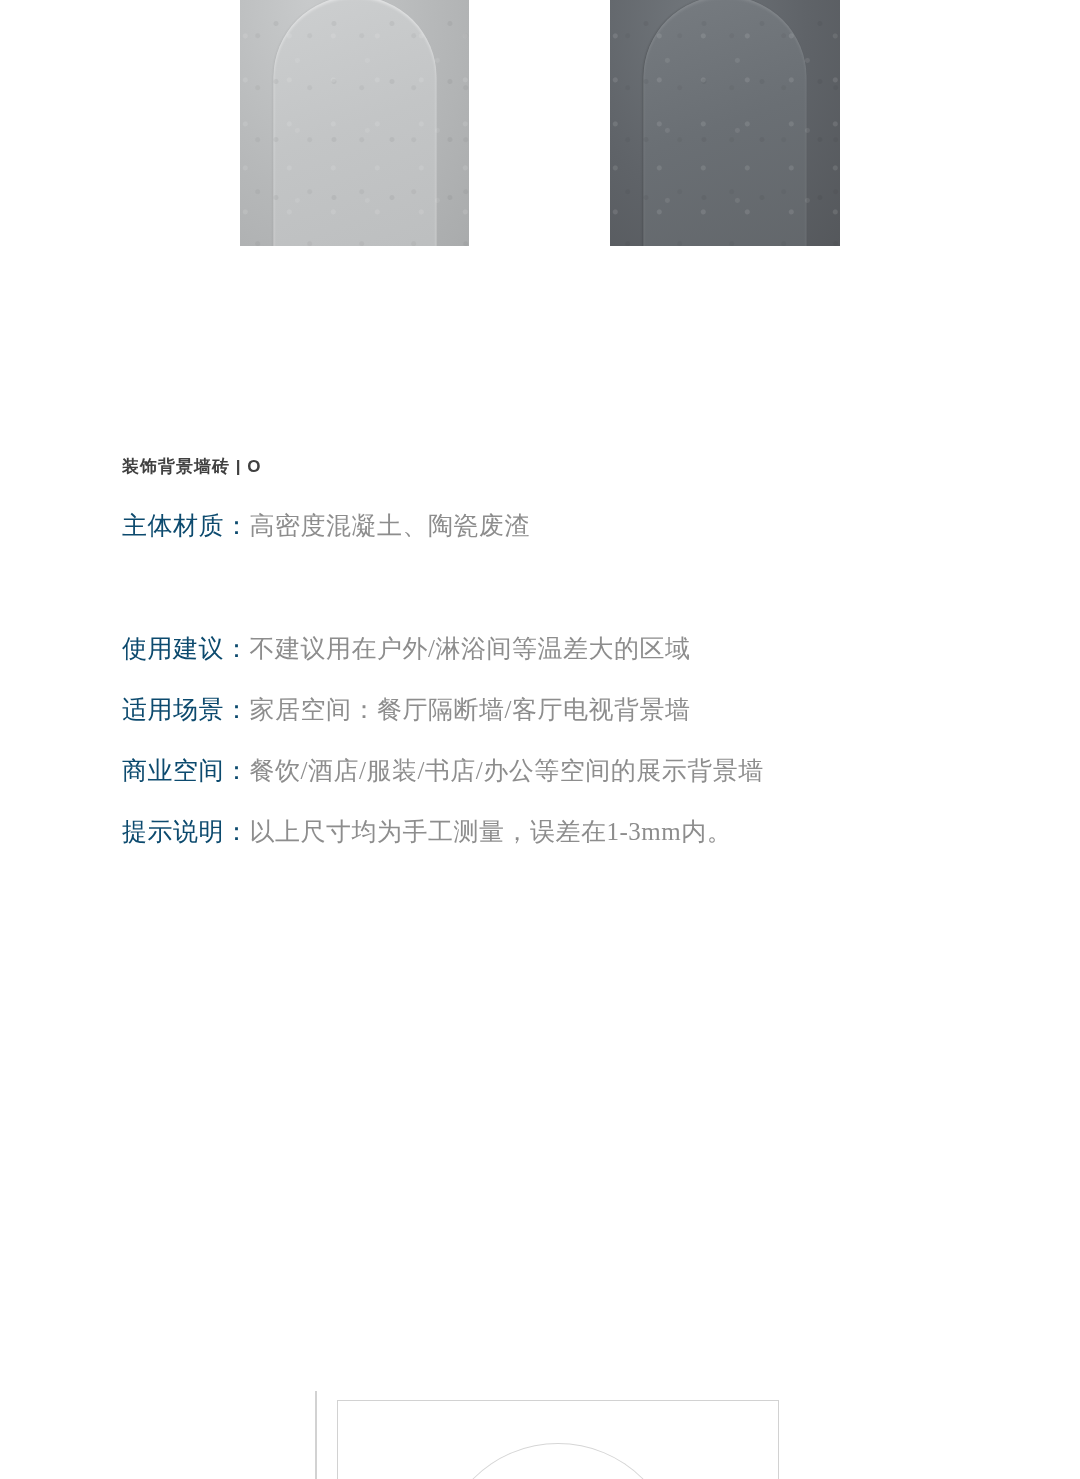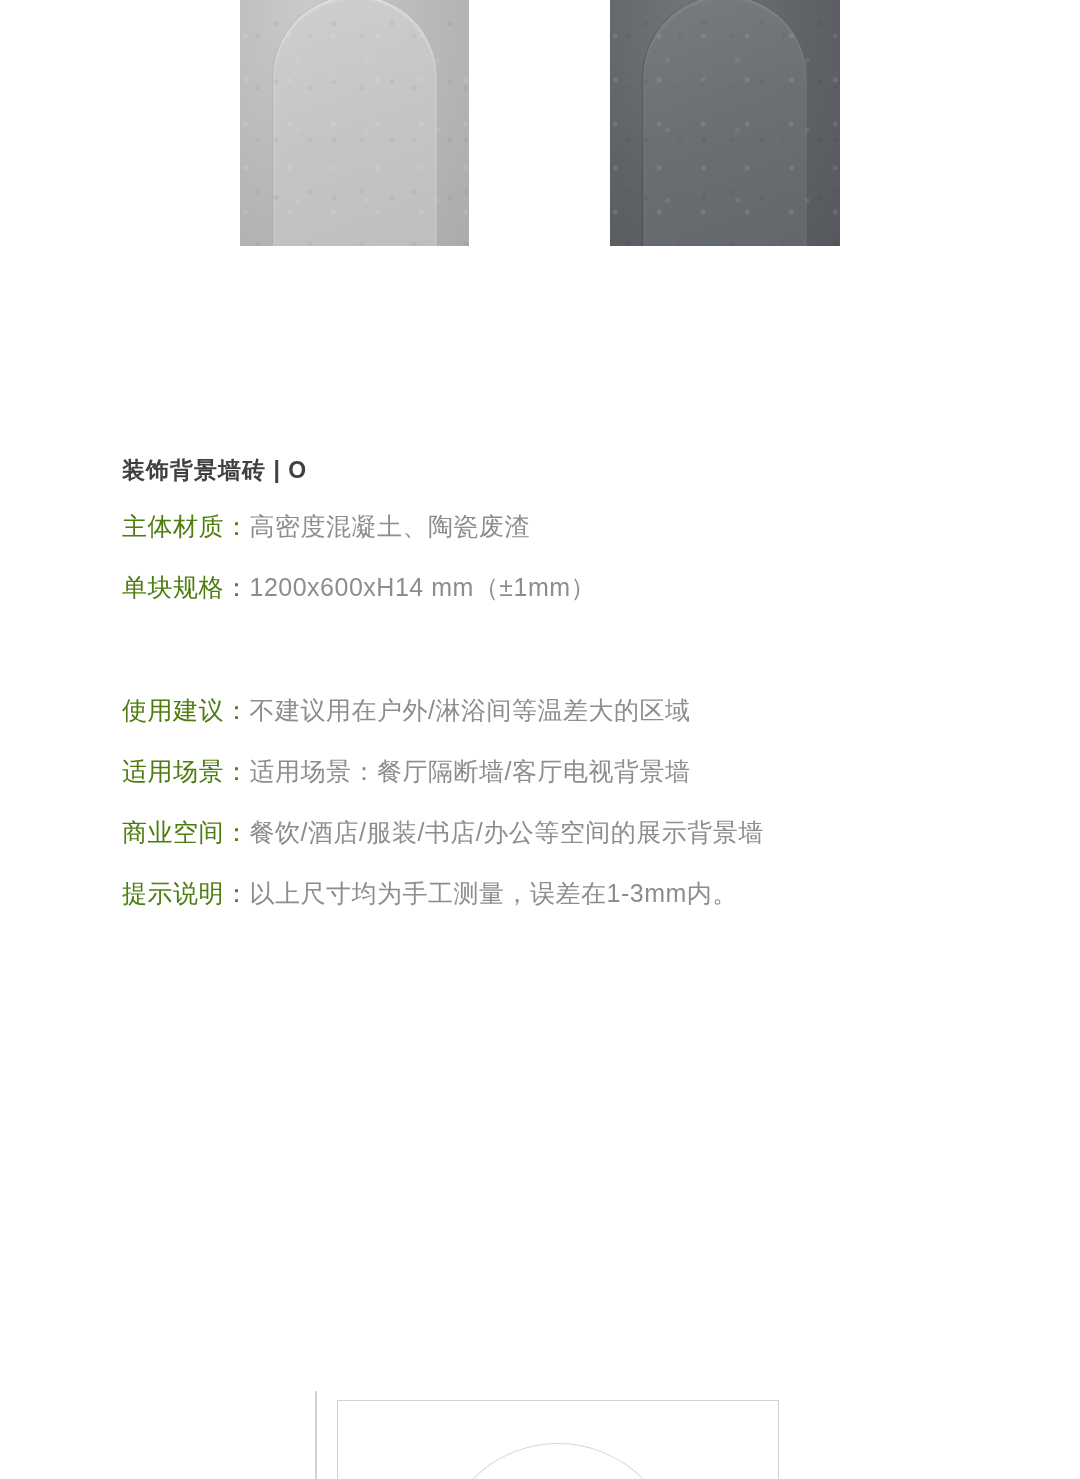--- a/index.html
+++ b/index.html
@@ -74,38 +74,39 @@
   }
 
   
   .spec-block {
     position: absolute;
     left: 122px;
     top: 455px;
     width: 880px;
   }
   .spec-title {
-    font-size: 23px;
+    font-size: 17px;
     font-weight: bold;
     color: #404040;
     letter-spacing: 1px;
-    margin-bottom: 10px;
+    margin-bottom: 17px;
   }
   .spec-row {
     font-size: 25px;
     color: #8d8d8d;
     line-height: 61px;
     white-space: nowrap;
     letter-spacing: 0.5px;
   }
   .spec-row .label {
-    color: #4d7c0f;
+    color: #0c4a6e;
   }
   .spec-row .value {
     color: #8d8d8d;
+    font-family: Liberation Serif, serif;
   }
   .group-gap {
     height: 62px;
   }
 
   
   .diagram {
     position: absolute;
     left: 0;
     top: 1390px;
@@ -156,31 +157,28 @@
   </div>
 </div>
 
 <div class="spec-block">
 
   <div class="spec-title">装饰背景墙砖  |  O</div>
 
   <div class="spec-row">
     <span class="label">主体材质：</span><span class="value">高密度混凝土、陶瓷废渣</span>
   </div>
-  <div class="spec-row">
-    <span class="label">单块规格：</span><span class="value">1200x600xH14 mm（±1mm）</span>
-  </div>
 
   <div class="group-gap"></div>
 
   <div class="spec-row">
     <span class="label">使用建议：</span><span class="value">不建议用在户外/淋浴间等温差大的区域</span>
   </div>
   <div class="spec-row">
-    <span class="label">适用场景：</span><span class="value">适用场景：餐厅隔断墙/客厅电视背景墙</span>
+    <span class="label">适用场景：</span><span class="value">家居空间：餐厅隔断墙/客厅电视背景墙</span>
   </div>
   <div class="spec-row">
     <span class="label">商业空间：</span><span class="value">餐饮/酒店/服装/书店/办公等空间的展示背景墙</span>
   </div>
   <div class="spec-row">
     <span class="label">提示说明：</span><span class="value">以上尺寸均为手工测量，误差在1-3mm内。</span>
   </div>
 </div>
 
 <div class="diagram">

